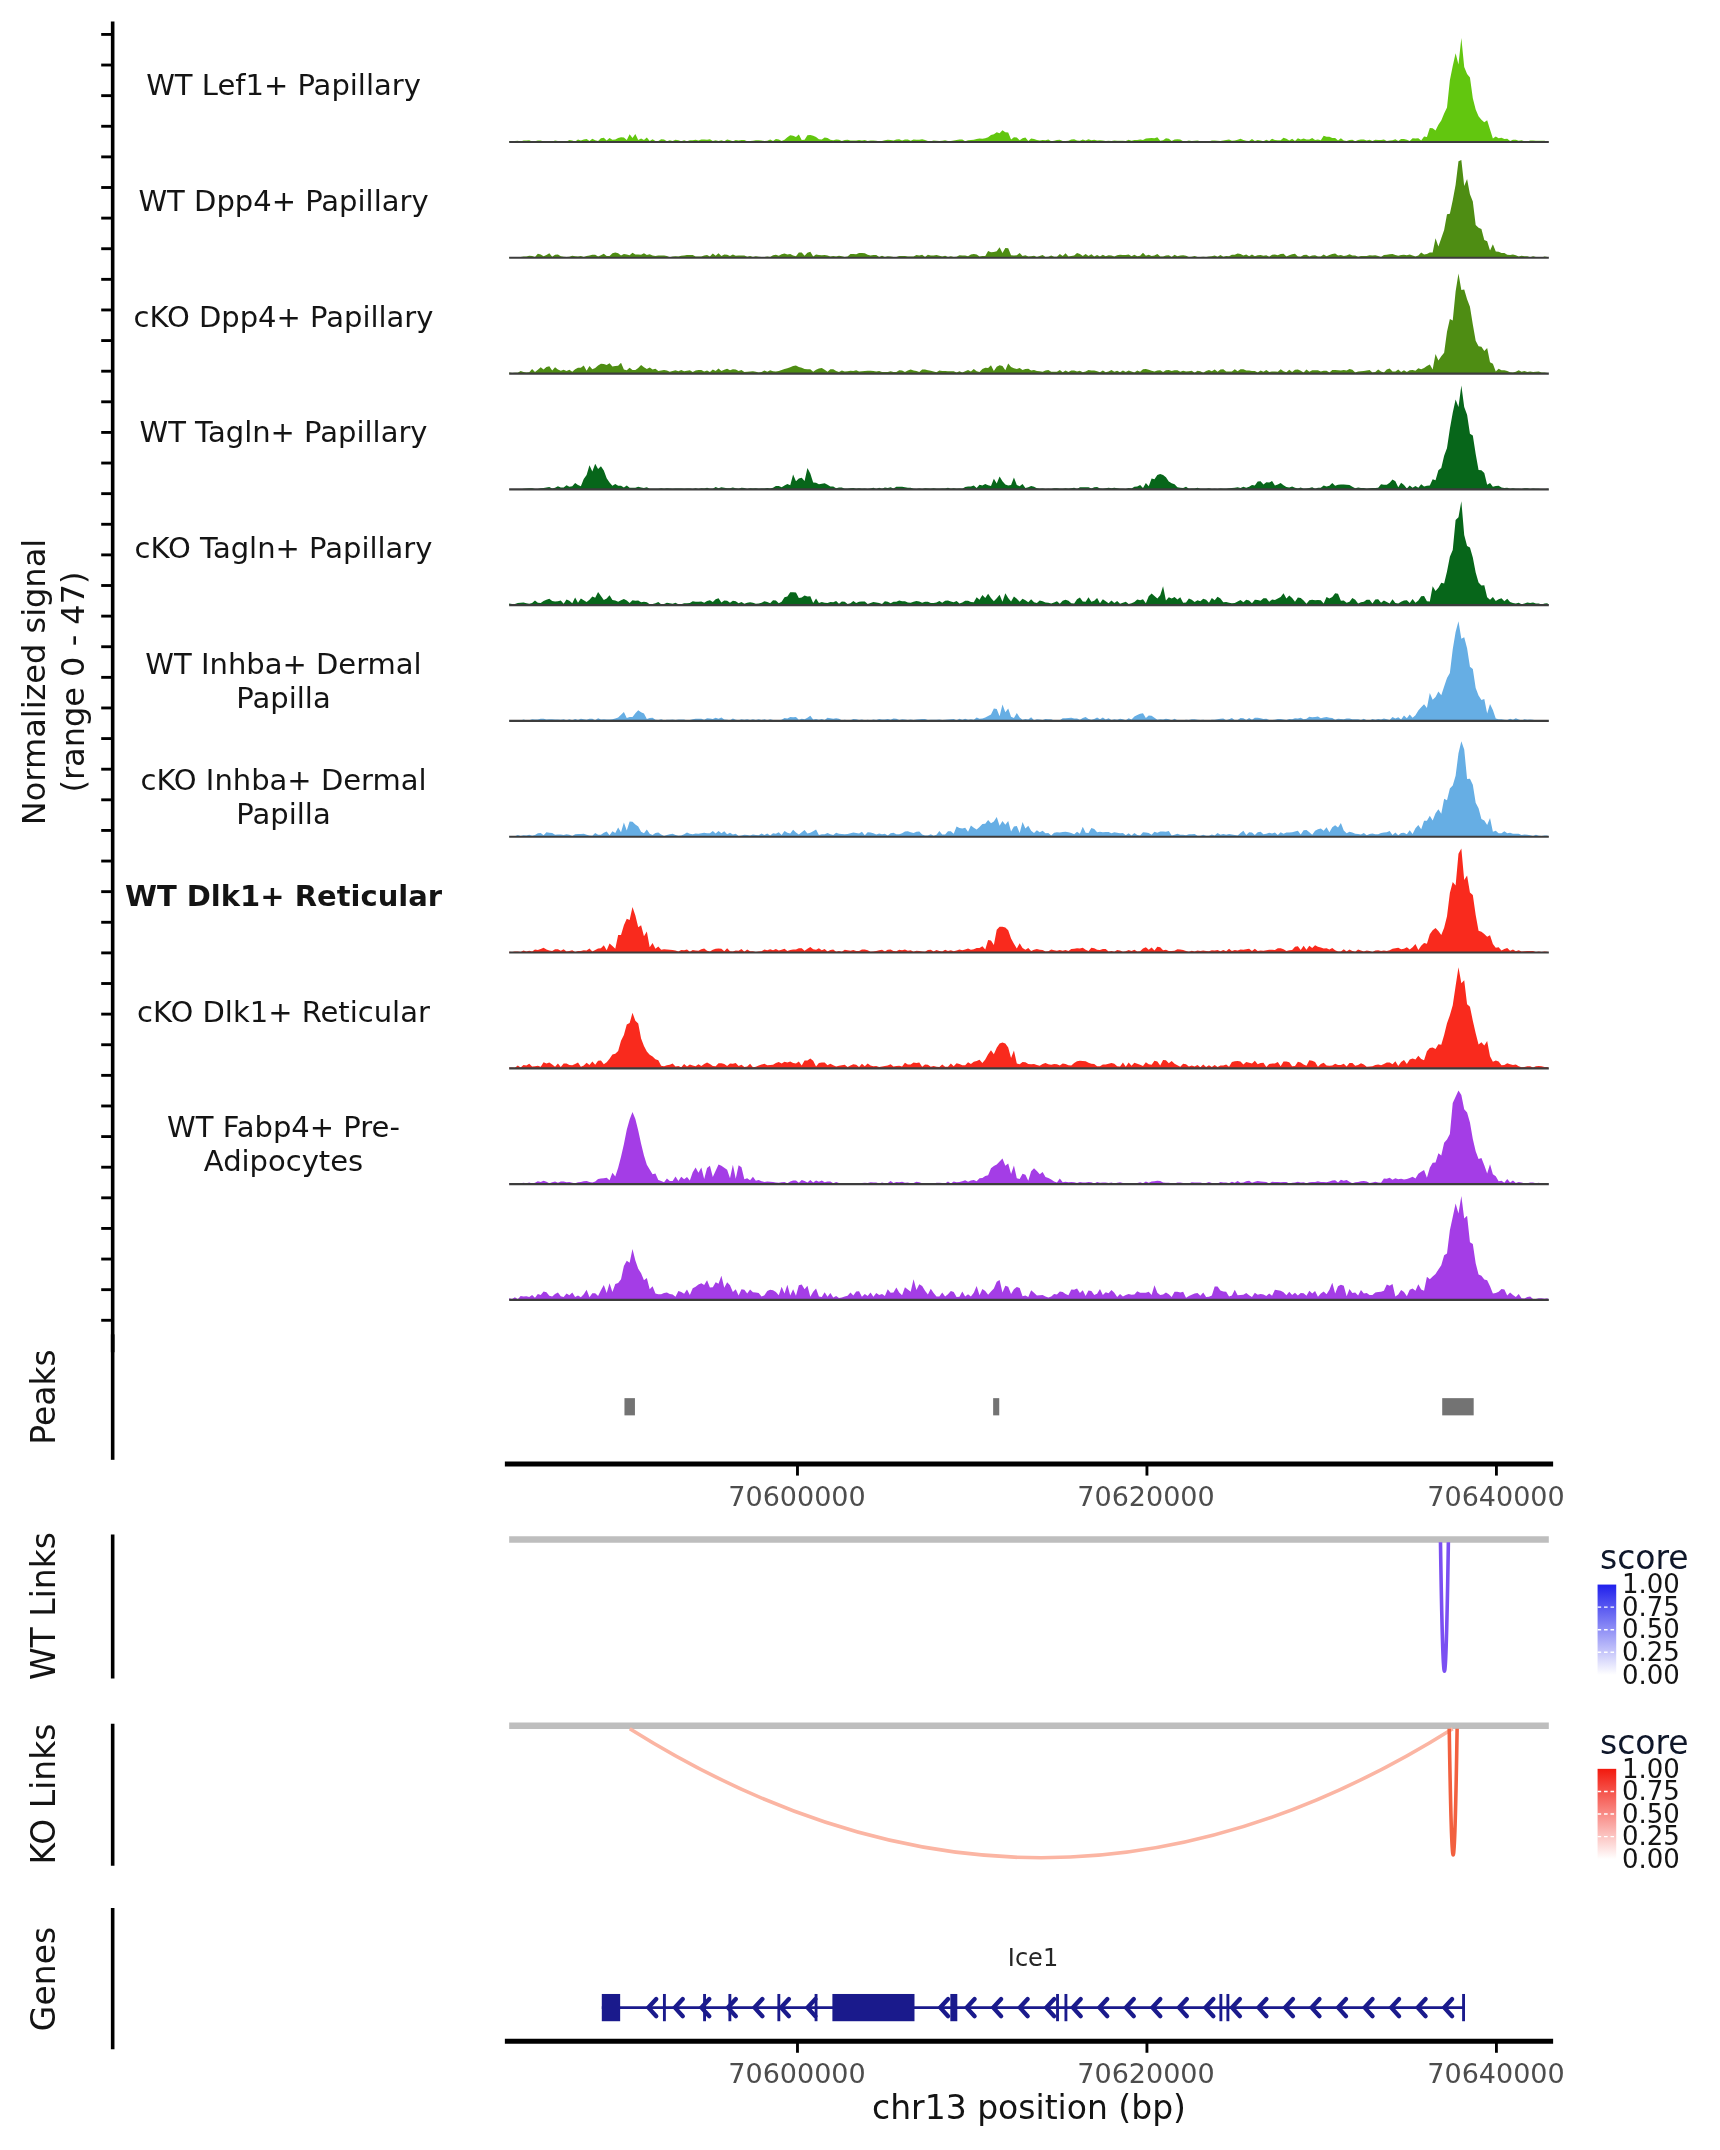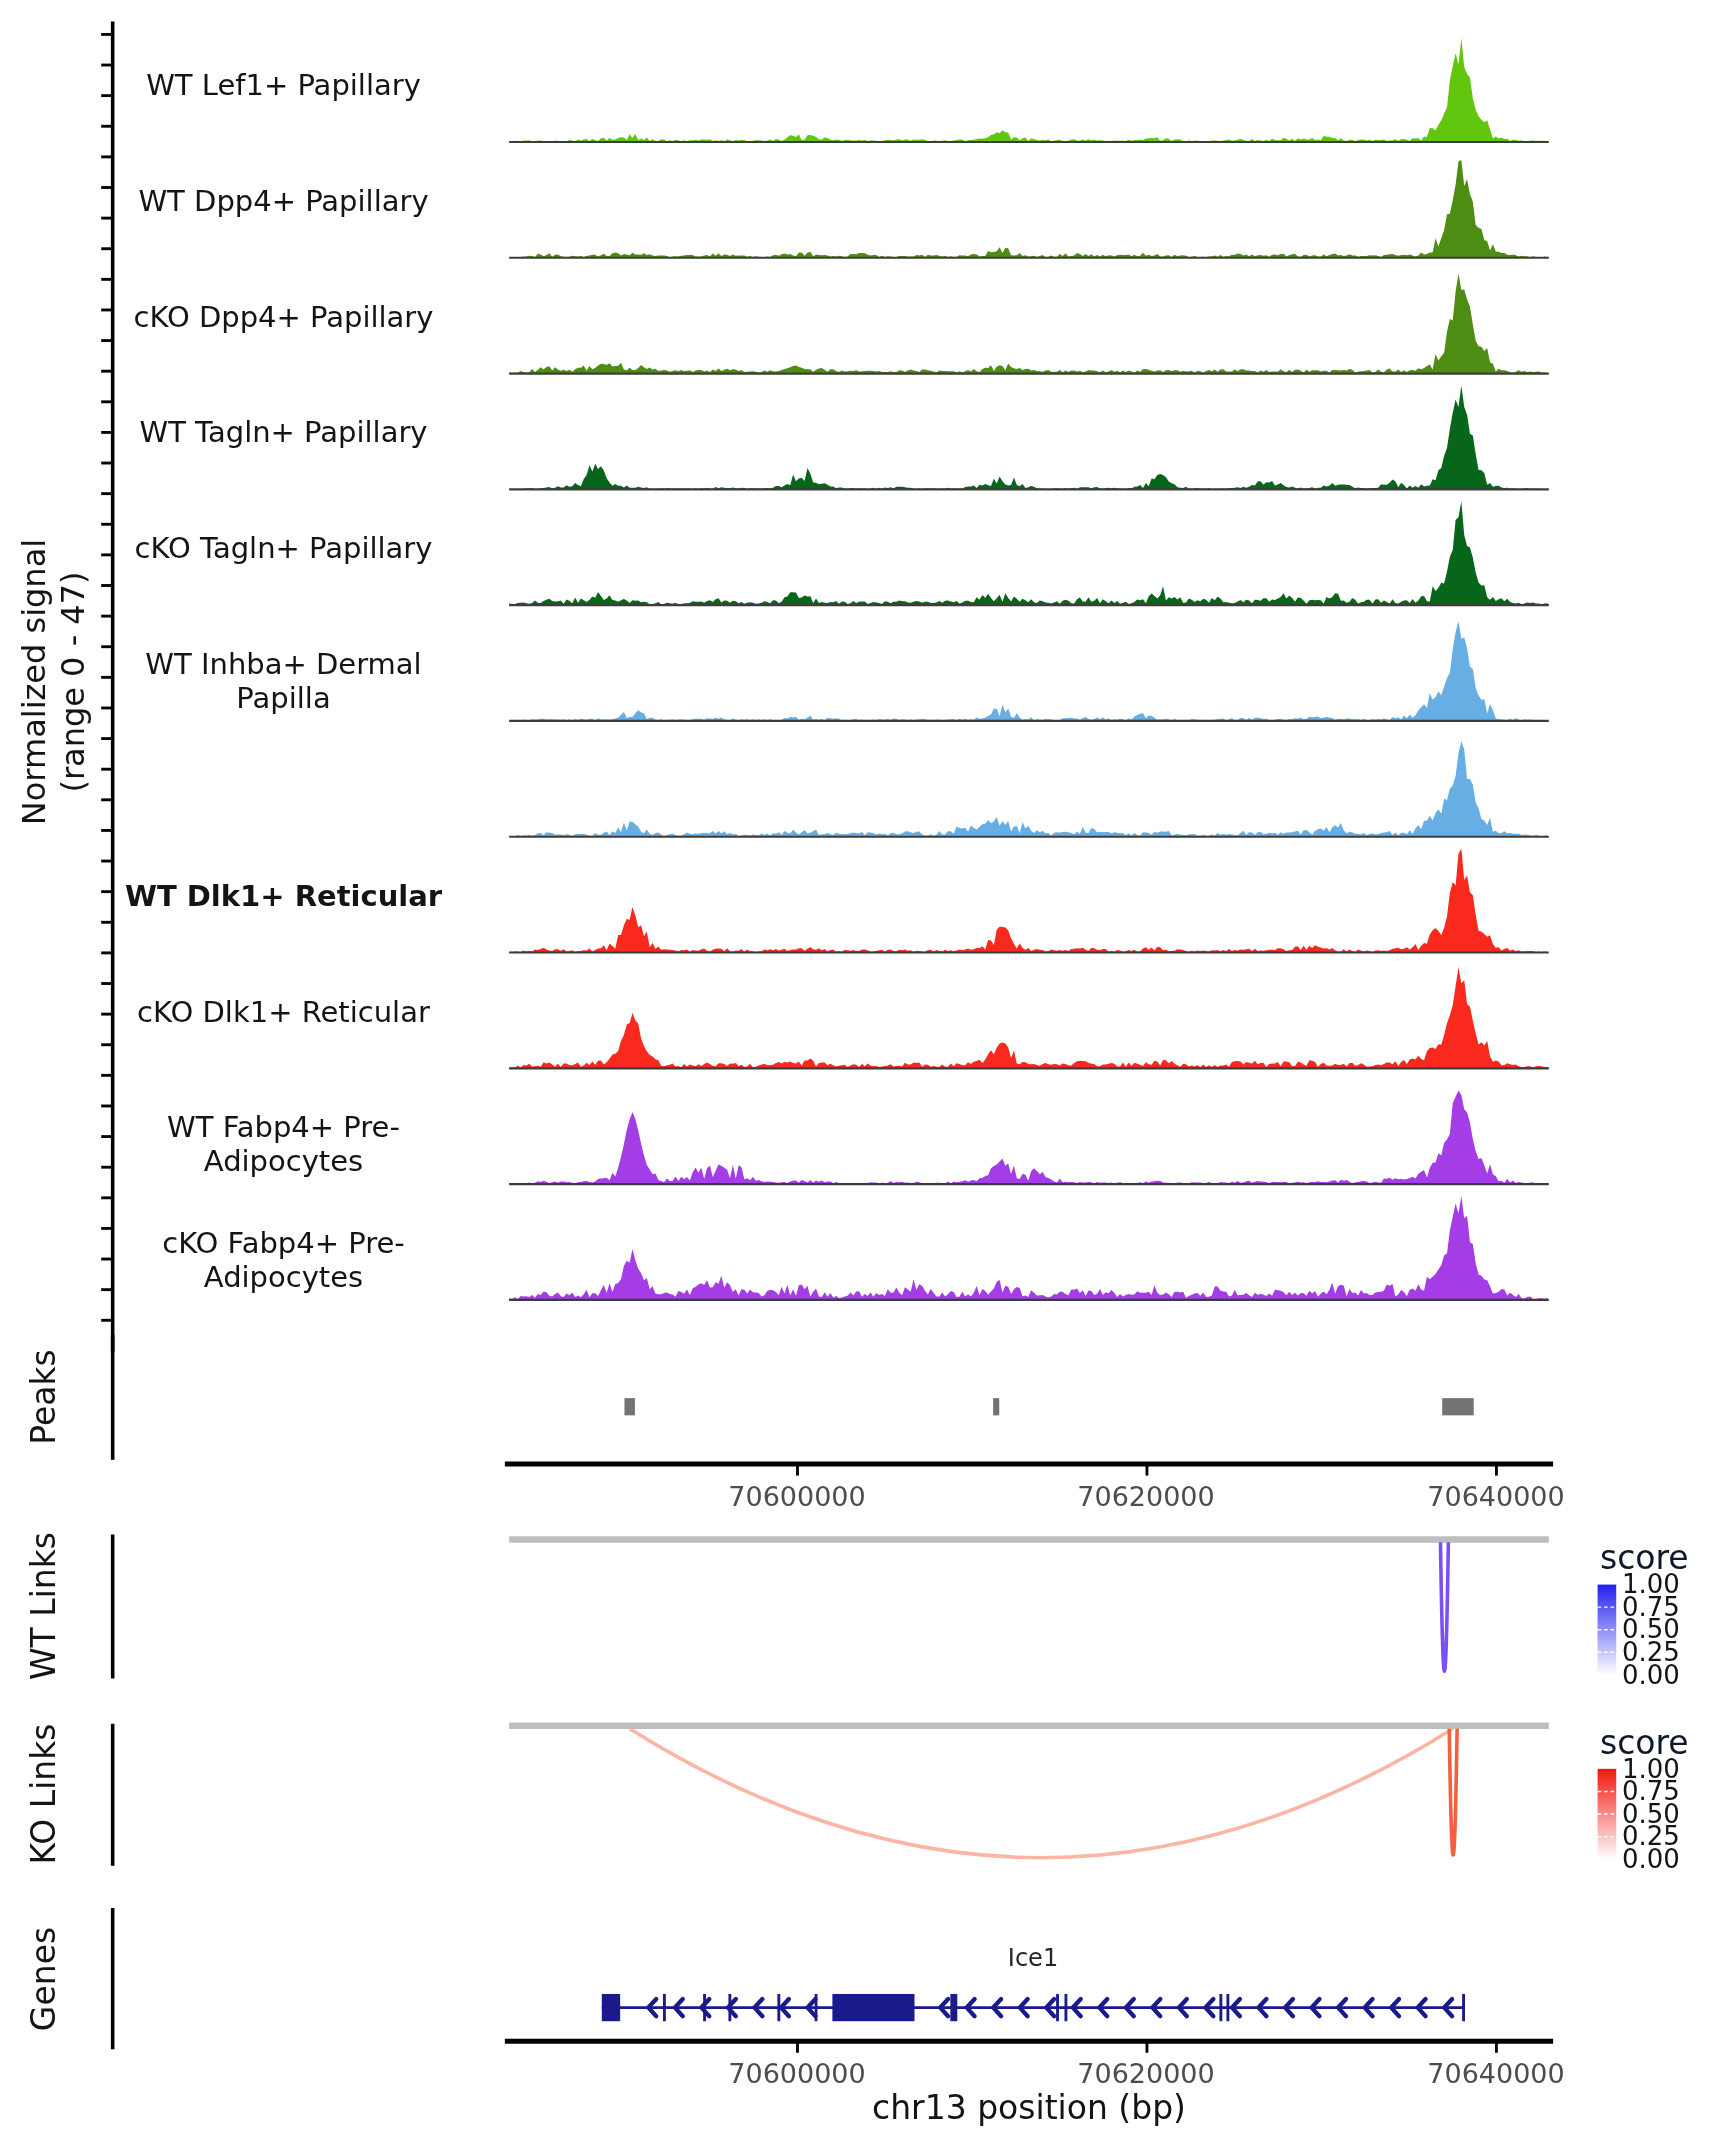--- a/index.html
+++ b/index.html
@@ -175,24 +175,24 @@
     <div>Normalized signal</div>
     <div>(range 0 - 47)</div>
   </div>
 
   <div class="abs track-label" style="top:68px;">WT Lef1+ Papillary</div>
   <div class="abs track-label" style="top:184px;">WT Dpp4+ Papillary</div>
   <div class="abs track-label" style="top:300px;text-align:center;">cKO Dpp4+ Papillary</div>
   <div class="abs track-label" style="top:415px;">WT Tagln+ Papillary</div>
   <div class="abs track-label" style="top:531px;">cKO Tagln+ Papillary</div>
   <div class="abs track-label" style="top:647px;">WT Inhba+ Dermal Papilla</div>
+  <div class="abs track-label" style="top:763px;">cKO Inhba+ Dermal Papilla</div>
   <div class="abs track-label" style="top:879px;font-weight:bold;">WT Dlk1+ Reticular</div>
   <div class="abs track-label" style="top:995px;">cKO Dlk1+ Reticular</div>
   <div class="abs track-label" style="top:1110px;">WT Fabp4+ Pre-Adipocytes</div>
-  <div class="abs track-label" style="top:1226px;">cKO Fabp4+ Pre-Adipocytes</div>
 
   <div class="abs rot section-label" style="left:43px;top:1397px;">Peaks</div>
   <div class="abs rot section-label" style="left:43px;top:1606px;">WT Links</div>
   <div class="abs rot section-label" style="left:43px;top:1794px;">KO Links</div>
   <div class="abs rot section-label" style="left:43px;top:1979px;">Genes</div>
 
   <div class="abs ctr tick-num" style="left:797px;top:1481px;">70600000</div>
   <div class="abs ctr tick-num" style="left:1146px;top:1481px;">70620000</div>
   <div class="abs ctr tick-num" style="left:1496px;top:1481px;">70640000</div>
 

